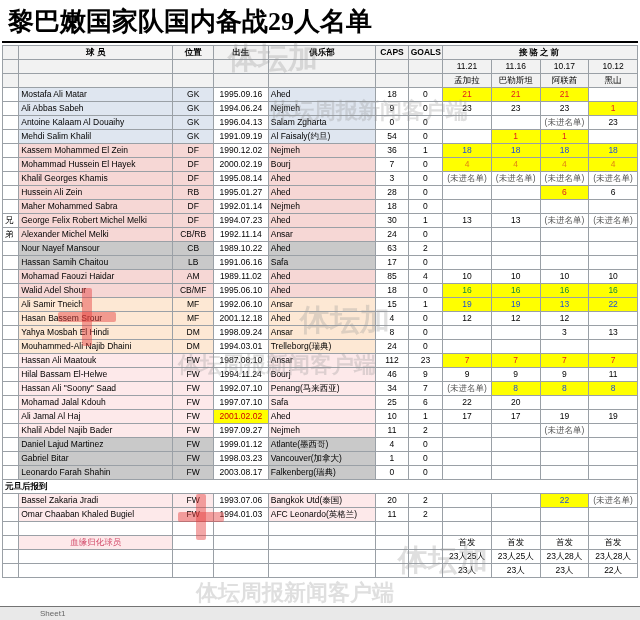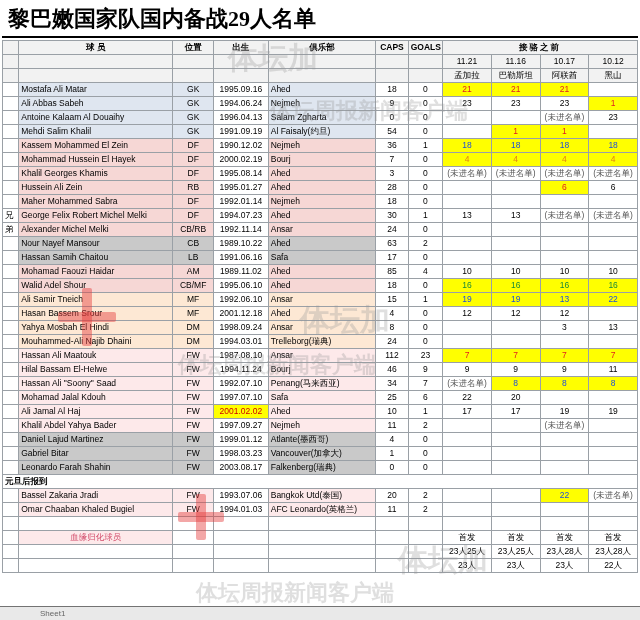--- a/index.html
+++ b/index.html
@@ -9,21 +9,21 @@
     font-family:"Liberation Sans", sans-serif;
     font-size:9px;
     color:#000;
     overflow:hidden;
     position:relative;
   }
   
   .title{
     font-family:"Liberation Serif", serif;
     font-weight:bold;
-    font-size:22px;
+    font-size:26px;
     padding:4px 6px 2px 8px;
     letter-spacing:0px;
     white-space:nowrap;
   }
   .title-rule{
     height:2px;background:#000;margin:0 2px 2px 2px;
   }
   
   table.roster{
     border-collapse:collapse;
@@ -485,21 +485,21 @@
         <td class="club-cell t-fw">Ahed</td>
         <td class="col-caps">10</td>
         <td class="col-goals">1</td>
         <td class="col-m">17</td>
         <td class="col-m">17</td>
         <td class="col-m">19</td>
         <td class="col-m">19</td>
       </tr>
       <tr>
         <td></td>
-        <td class="name-cell t-fw">Khalil Abdel Yahya Bader</td>
+        <td class="name-cell t-fw">Khalil Abdel Najib Bader</td>
         <td class="col-pos t-fw">FW</td>
         <td class="col-birth ">1997.09.27</td>
         <td class="club-cell t-fw">Nejmeh</td>
         <td class="col-caps">11</td>
         <td class="col-goals">2</td>
         <td class="col-m"></td>
         <td class="col-m"></td>
         <td class="col-m nm">(未进名单)</td>
         <td class="col-m"></td>
       </tr>

